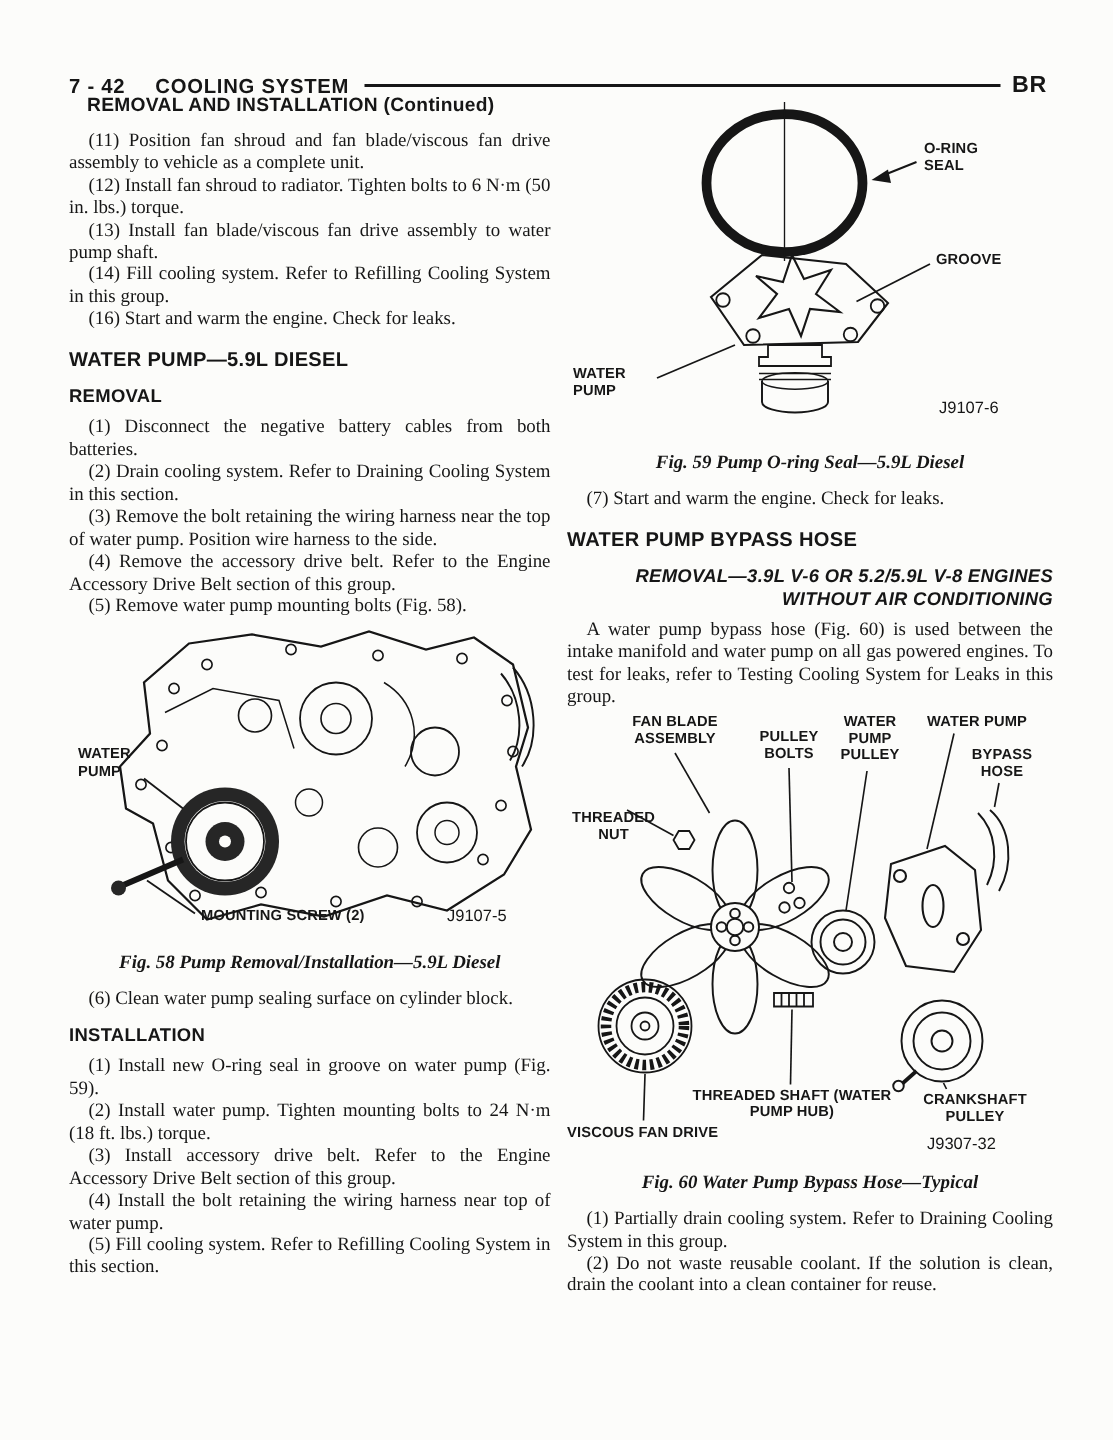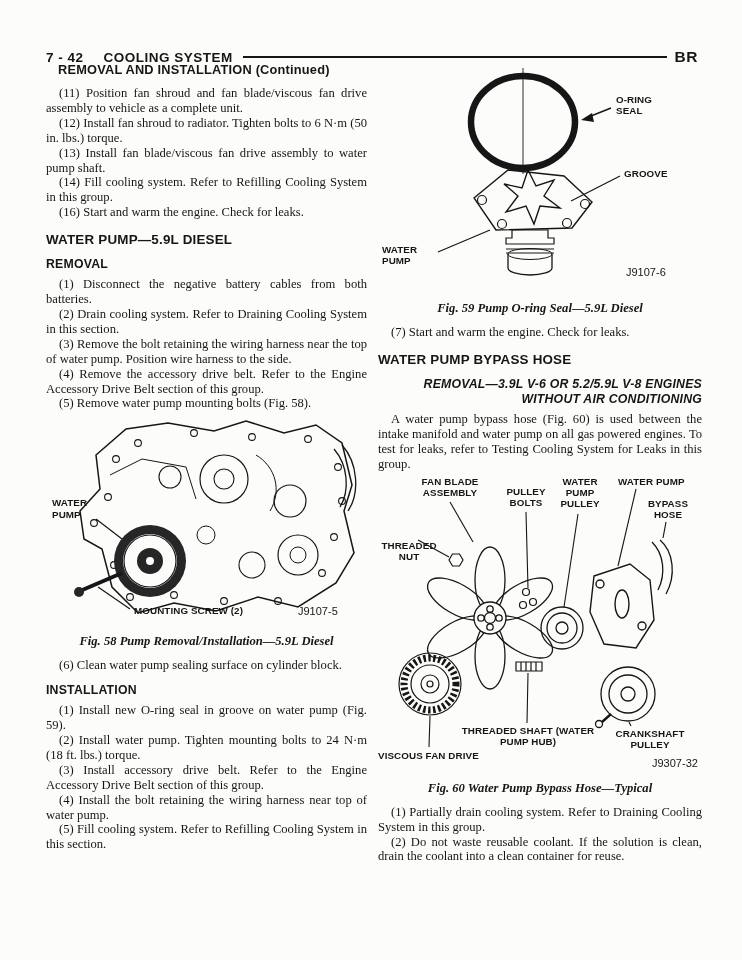--- a/index.html
+++ b/index.html
@@ -283,21 +283,21 @@
       </svg>
       <div class="flabel center" style="left:30px;top:0;width:84px;">FAN BLADE ASSEMBLY</div>
       <div class="flabel center" style="left:120px;top:10px;width:56px;">PULLEY BOLTS</div>
       <div class="flabel center" style="left:178px;top:0;width:48px;">WATER PUMP PULLEY</div>
       <div class="flabel" style="left:240px;top:0;width:84px;">WATER PUMP</div>
       <div class="flabel center" style="left:264px;top:22px;width:52px;">BYPASS HOSE</div>
       <div class="flabel center" style="left:0;top:40px;width:62px;margin-top:24px;">THREADED NUT</div>
       <div class="flabel center" style="left:80px;top:249px;width:140px;">THREADED SHAFT (WATER PUMP HUB)</div>
       <div class="flabel center" style="left:224px;top:252px;width:96px;">CRANKSHAFT PULLEY</div>
       <div class="flabel" style="left:0;top:274px;width:118px;">VISCOUS FAN DRIVE</div>
-      <div class="fcode" style="left:274px;top:281px;">J9307-32</div>
+      <div class="fcode" style="left:240px;top:281px;">J9307-32</div>
     </div>
     <div class="fig-caption">Fig. 60 Water Pump Bypass Hose—Typical</div>
 
     <p class="step">(1) Partially drain cooling system. Refer to Draining Cooling System in this group.</p>
     <p class="step">(2) Do not waste reusable coolant. If the solution is clean, drain the coolant into a clean container for reuse.</p>
   </div>
 
 </div>
 
 </body></html>

